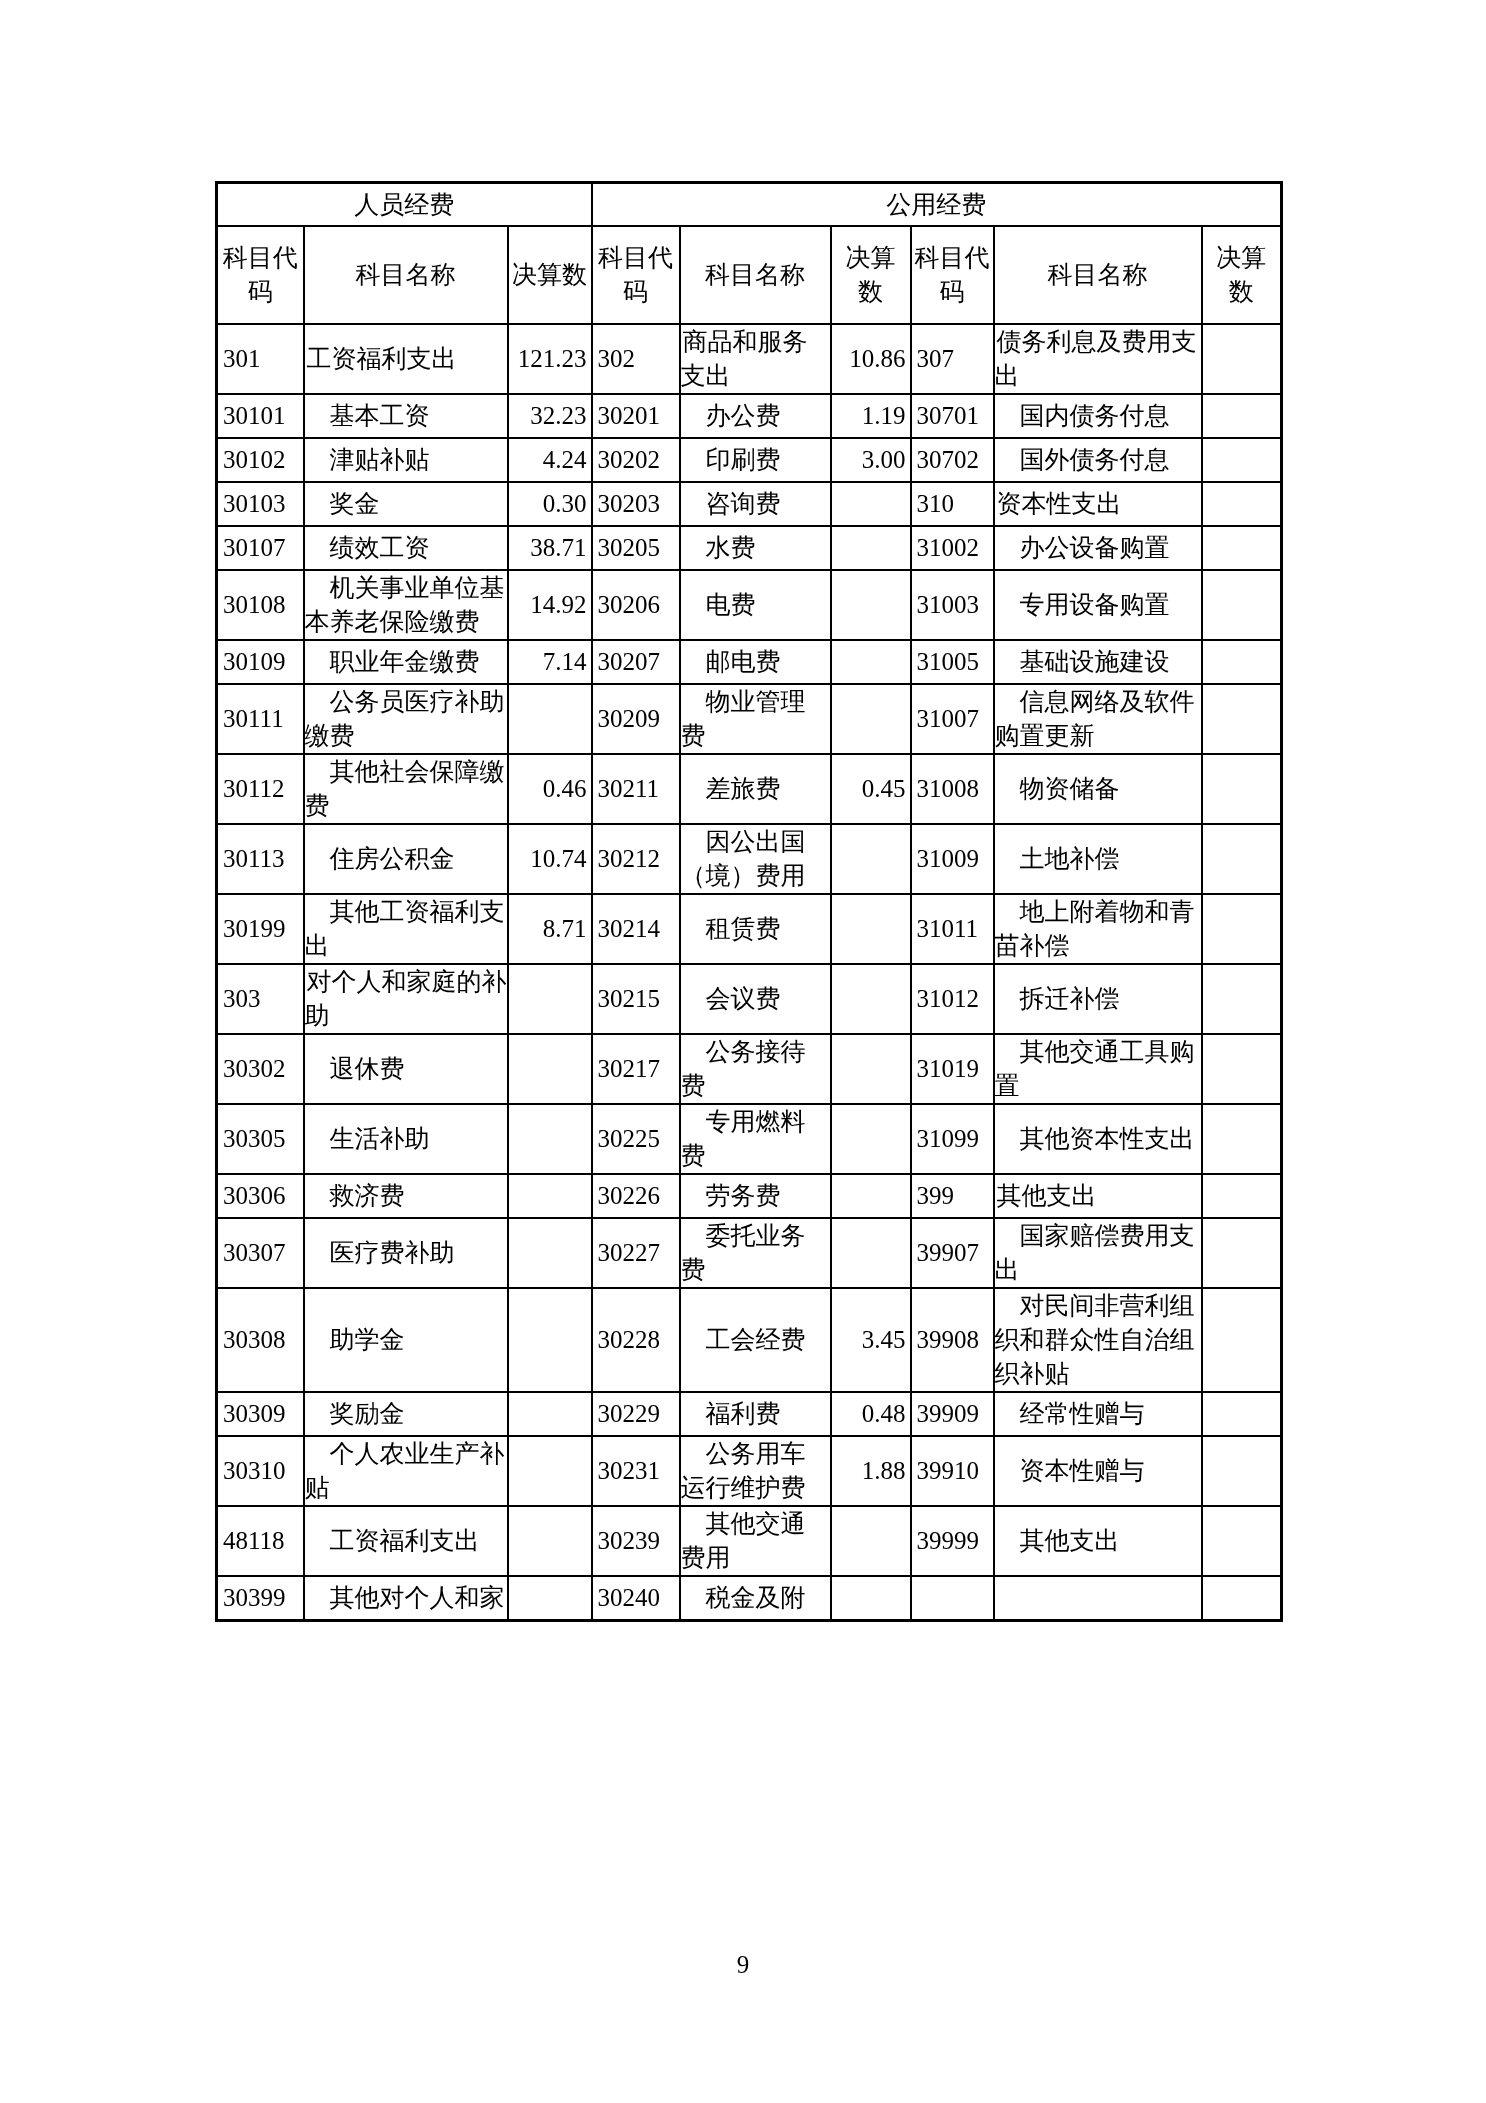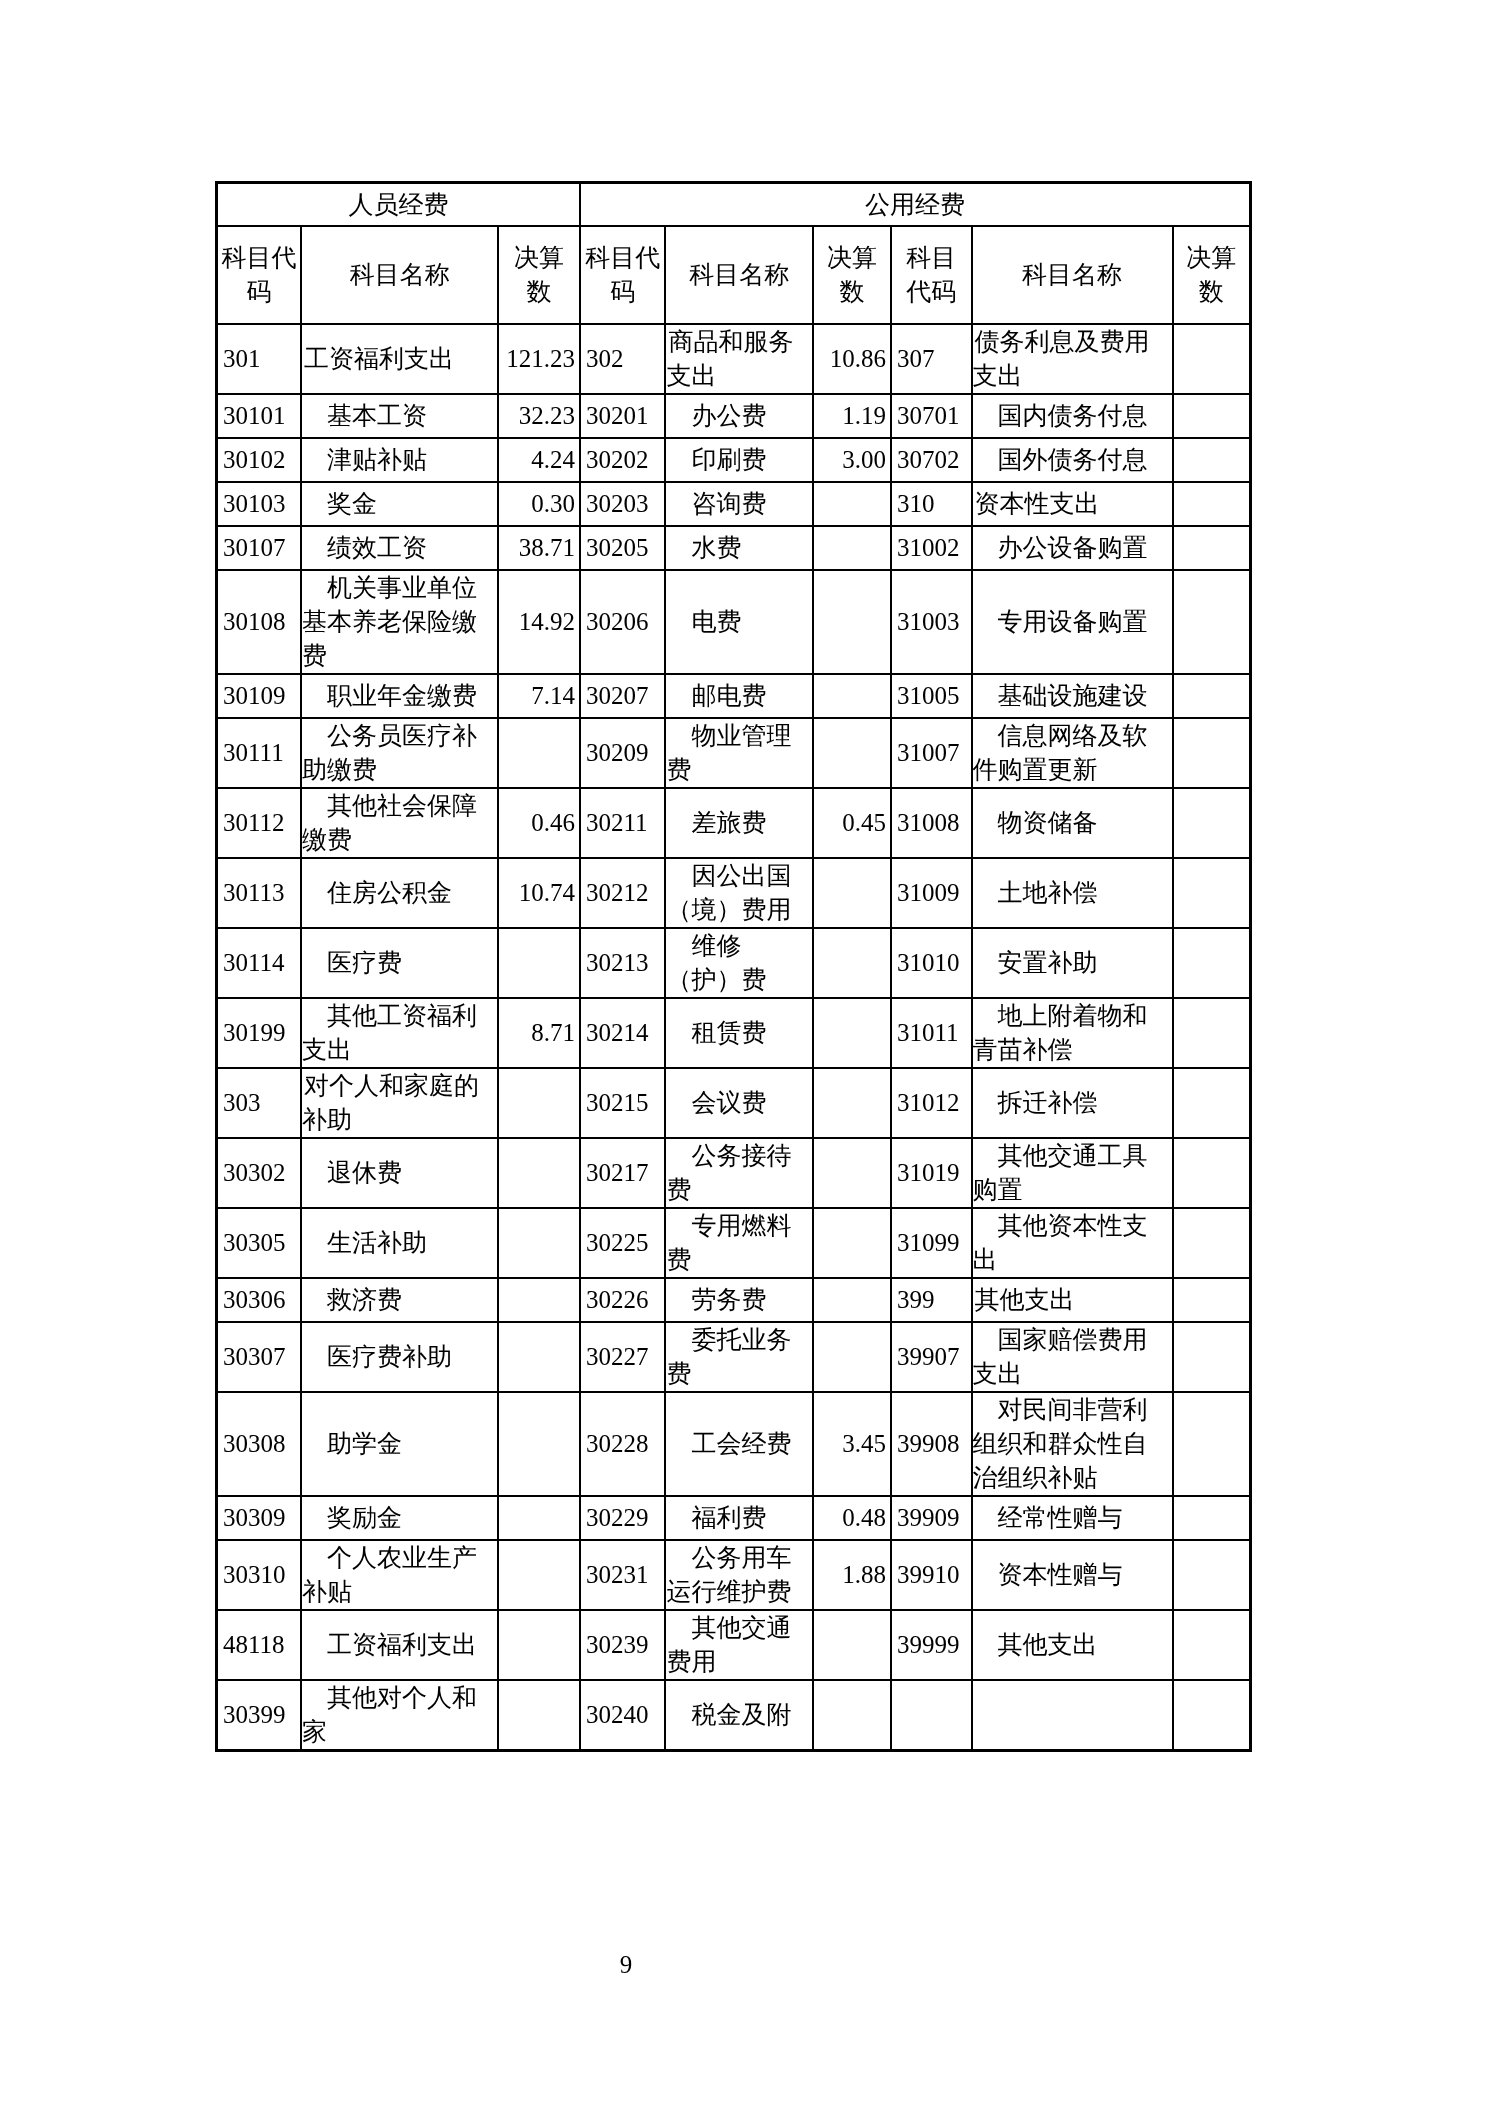--- a/index.html
+++ b/index.html
@@ -2,21 +2,21 @@
 <html><head>
 <meta charset="utf-8">
 <style>
   html, body {
     margin: 0;
     padding: 0;
     background: #ffffff;
   }
   .page {
     position: relative;
-    width: 1252px;
+    width: 1486px;
     height: 2103px;
     background: #ffffff;
     font-family: "Liberation Serif", "DejaVu Serif", serif;
     color: #000000;
     overflow: hidden;
   }
   table.budget {
     position: absolute;
     left: 215px;
     top: 181px;
@@ -190,31 +190,20 @@
           <td class="name sub">住房公积金</td>
           <td class="val">10.74</td>
           <td class="code">30212</td>
           <td class="name sub">因公出国（境）费用</td>
           <td class="val"></td>
           <td class="code">31009</td>
           <td class="name sub">土地补偿</td>
           <td class="val"></td>
         </tr>
         <tr>
-          <td class="code">30114</td>
-          <td class="name sub">医疗费</td>
-          <td class="val"></td>
-          <td class="code">30213</td>
-          <td class="name sub">维修（护）费</td>
-          <td class="val"></td>
-          <td class="code">31010</td>
-          <td class="name sub">安置补助</td>
-          <td class="val"></td>
-        </tr>
-        <tr>
           <td class="code">30199</td>
           <td class="name sub">其他工资福利支出</td>
           <td class="val">8.71</td>
           <td class="code">30214</td>
           <td class="name sub">租赁费</td>
           <td class="val"></td>
           <td class="code">31011</td>
           <td class="name sub">地上附着物和青苗补偿</td>
           <td class="val"></td>
         </tr>

